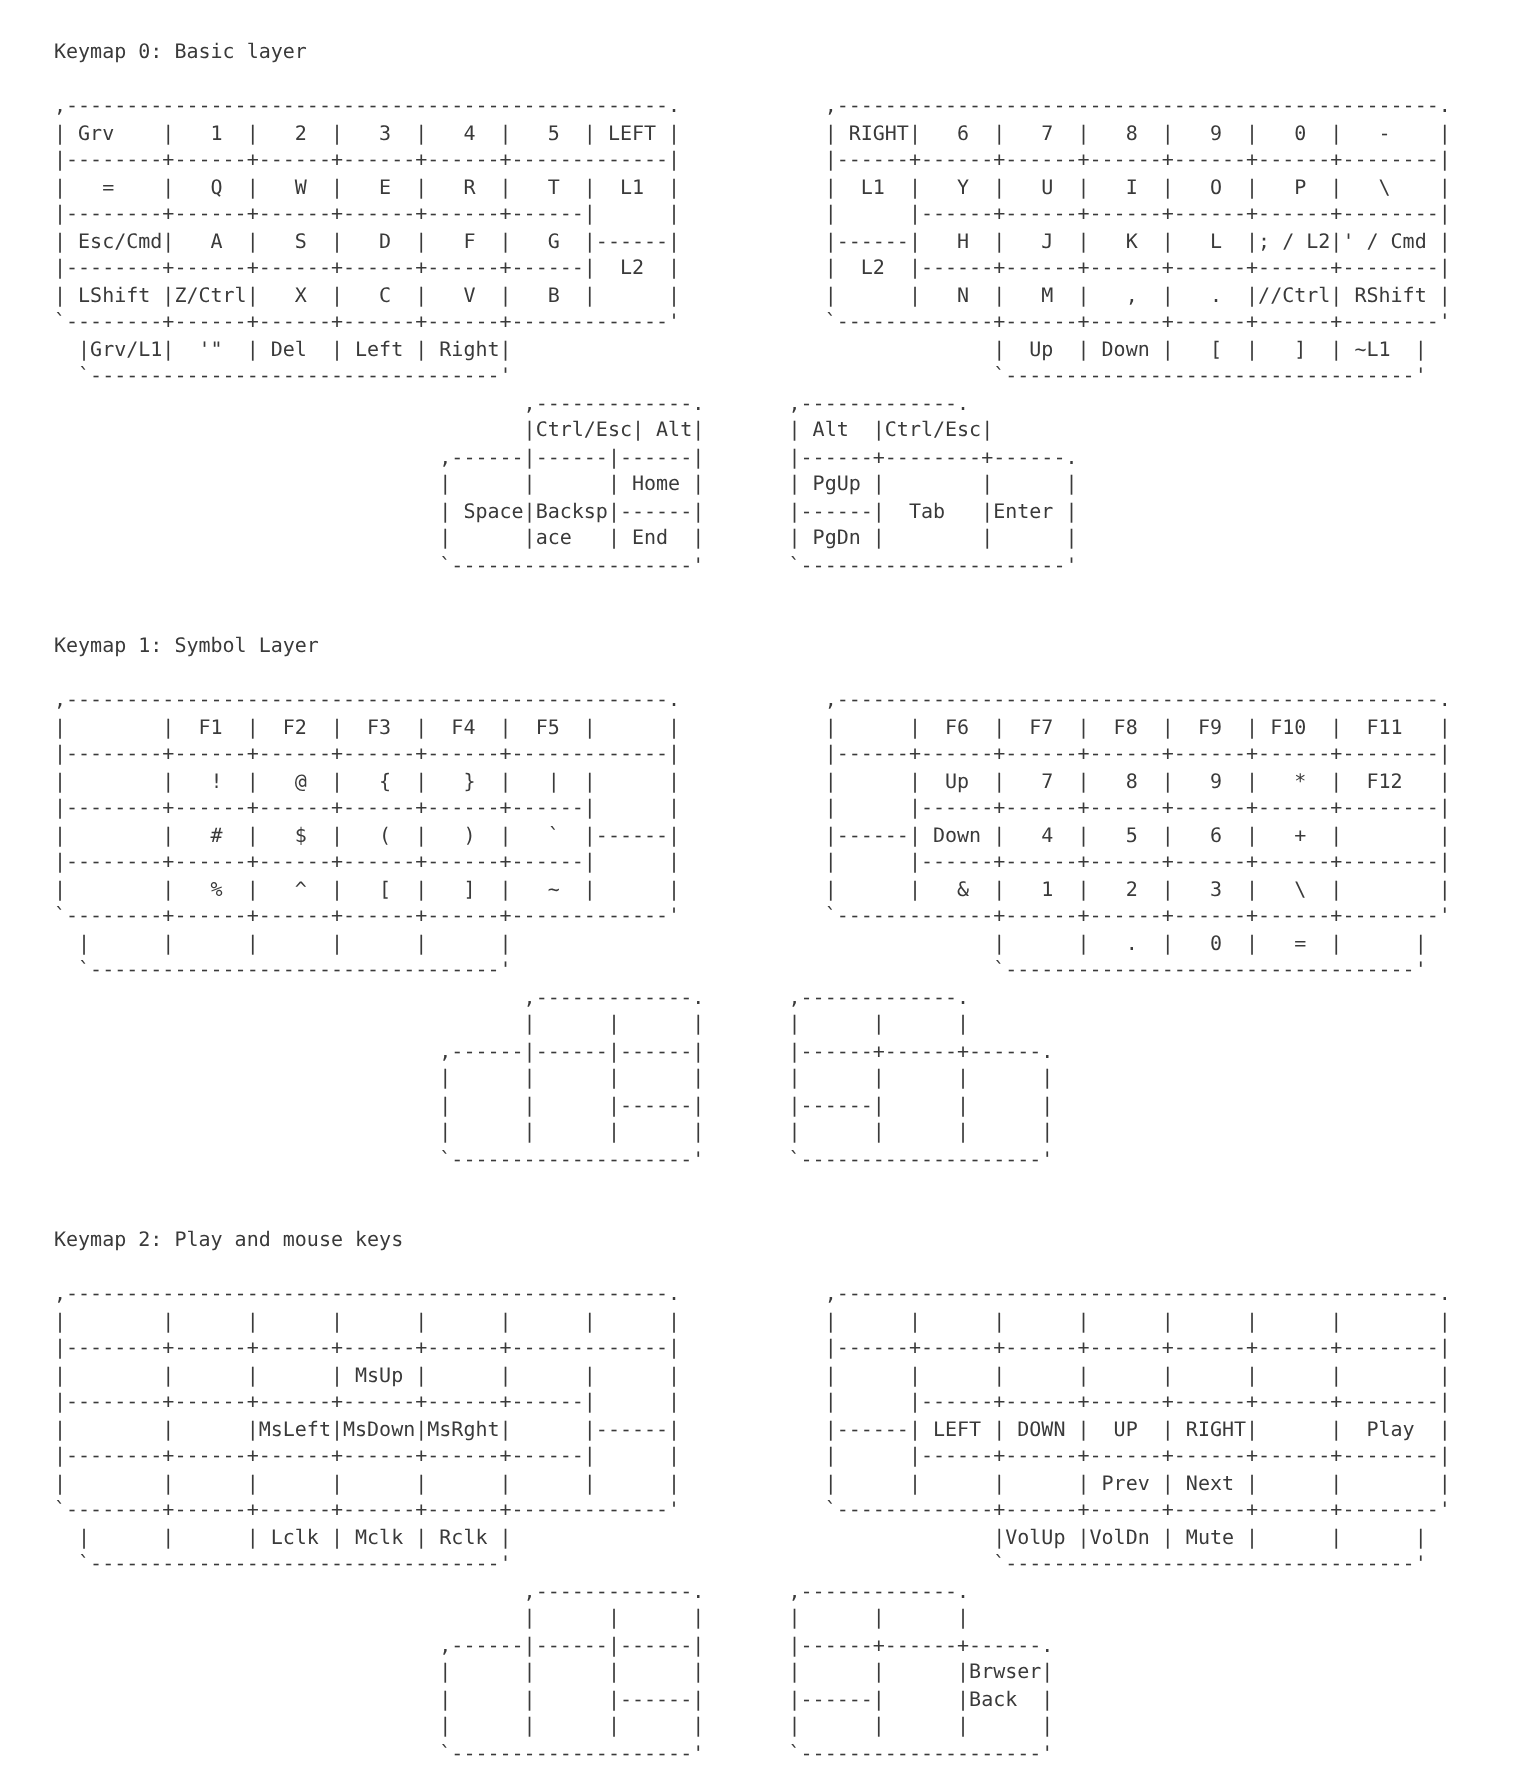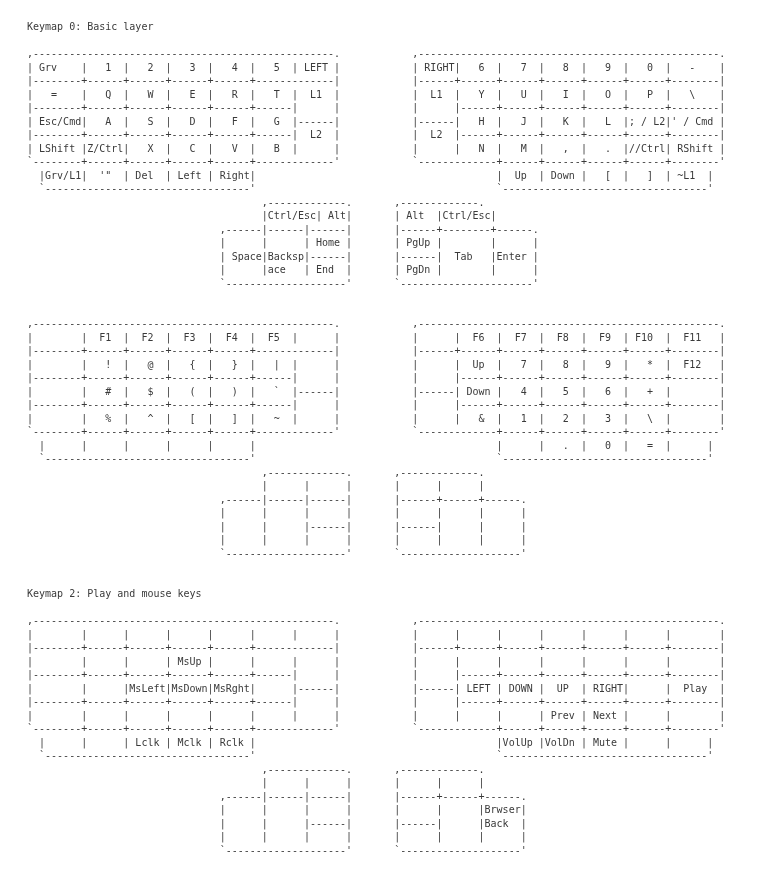--- a/index.html
+++ b/index.html
@@ -54,20 +54,21 @@
                                        ,-------------.       ,-------------.
                                        |Ctrl/Esc| Alt|       | Alt  |Ctrl/Esc|
                                 ,------|------|------|       |------+--------+------.
                                 |      |      | Home |       | PgUp |        |      |
                                 | Space|Backsp|------|       |------|  Tab   |Enter |
                                 |      |ace   | End  |       | PgDn |        |      |
                                 `--------------------'       `----------------------'</pre>
   </div>
 
   <div class="keymap-section">
+    <div class="section-title">Keymap 1: Symbol Layer</div>
     <pre class="ascii-art">,--------------------------------------------------.            ,--------------------------------------------------.
 |        |  F1  |  F2  |  F3  |  F4  |  F5  |      |            |      |  F6  |  F7  |  F8  |  F9  | F10  |  F11   |
 |--------+------+------+------+------+-------------|            |------+------+------+------+------+------+--------|
 |        |   !  |   @  |   {  |   }  |   |  |      |            |      |  Up  |   7  |   8  |   9  |   *  |  F12   |
 |--------+------+------+------+------+------|      |            |      |------+------+------+------+------+--------|
 |        |   #  |   $  |   (  |   )  |   `  |------|            |------| Down |   4  |   5  |   6  |   +  |        |
 |--------+------+------+------+------+------|      |            |      |------+------+------+------+------+--------|
 |        |   %  |   ^  |   [  |   ]  |   ~  |      |            |      |   &amp;  |   1  |   2  |   3  |   \  |        |
 `--------+------+------+------+------+-------------'            `-------------+------+------+------+------+--------'
   |      |      |      |      |      |                                        |      |   .  |   0  |   =  |      |

